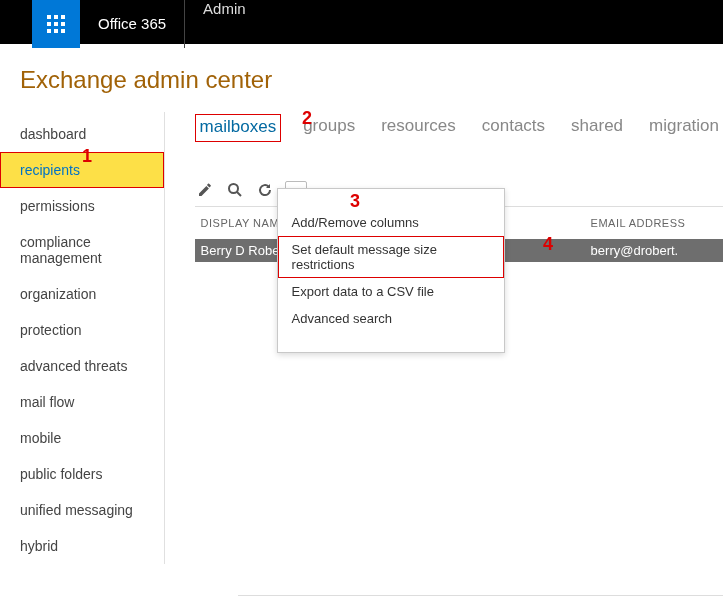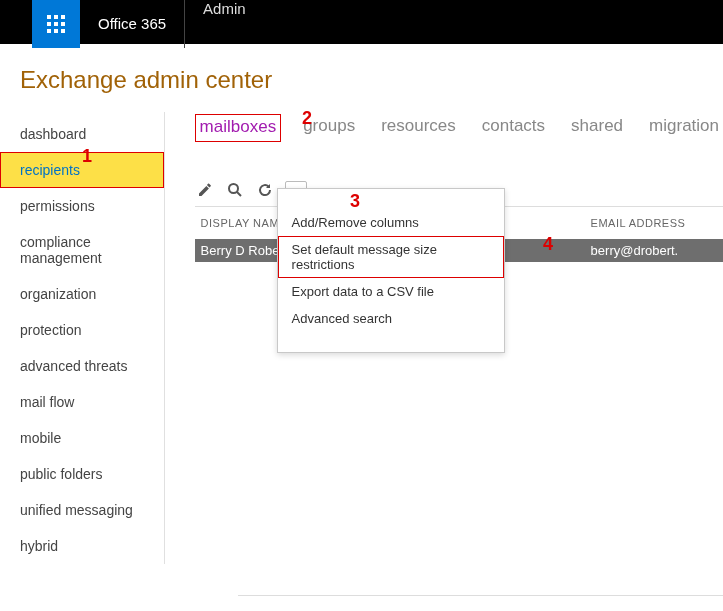--- a/index.html
+++ b/index.html
@@ -18,21 +18,21 @@
 
   .sidebar { width: 208px; border-right: 1px solid #e0e0e0; padding-top: 4px; }
   .sidebar .item { padding: 10px 20px; font-size: 14px; color: #444; cursor: pointer; position: relative; }
   .sidebar .item.selected { background: #fde047; color: #0072c6; }
   .sidebar .item.redbox { outline: 1px solid #d00; outline-offset: -1px; }
 
   .main { flex: 1; padding: 2px 0 0 30px; position: relative; }
 
   .tabs { display: flex; gap: 18px; margin-bottom: 6px; }
   .tabs .tab { font-size: 17px; color: #888; padding: 2px 4px 4px 4px; cursor: pointer; }
-  .tabs .tab.active { color: #a21caf; }
+  .tabs .tab.active { color: #0369a1; }
   .tabs .tab.redbox { border: 1px solid #d00; }
 
   .toolbar { display: flex; gap: 10px; align-items: center; margin-top: 38px; margin-bottom: 6px; }
   .toolbar .tool { width: 20px; height: 20px; display: flex; align-items: center; justify-content: center; cursor: pointer; color: #555; }
   .toolbar .tool.more { border: 1px solid #bbb; border-radius: 2px; padding: 0 3px; height: 18px; width: 22px; font-weight: bold; letter-spacing: 1px; font-size: 11px; line-height: 10px; }
 
   .grid { border-top: 1px solid #ddd; }
   .grid .header-row { display: flex; font-size: 11px; color: #666; letter-spacing: 0.5px; padding: 10px 6px 10px 6px; }
   .grid .header-row .col-name { width: 390px; }
   .grid .header-row .col-email { flex:1; }

